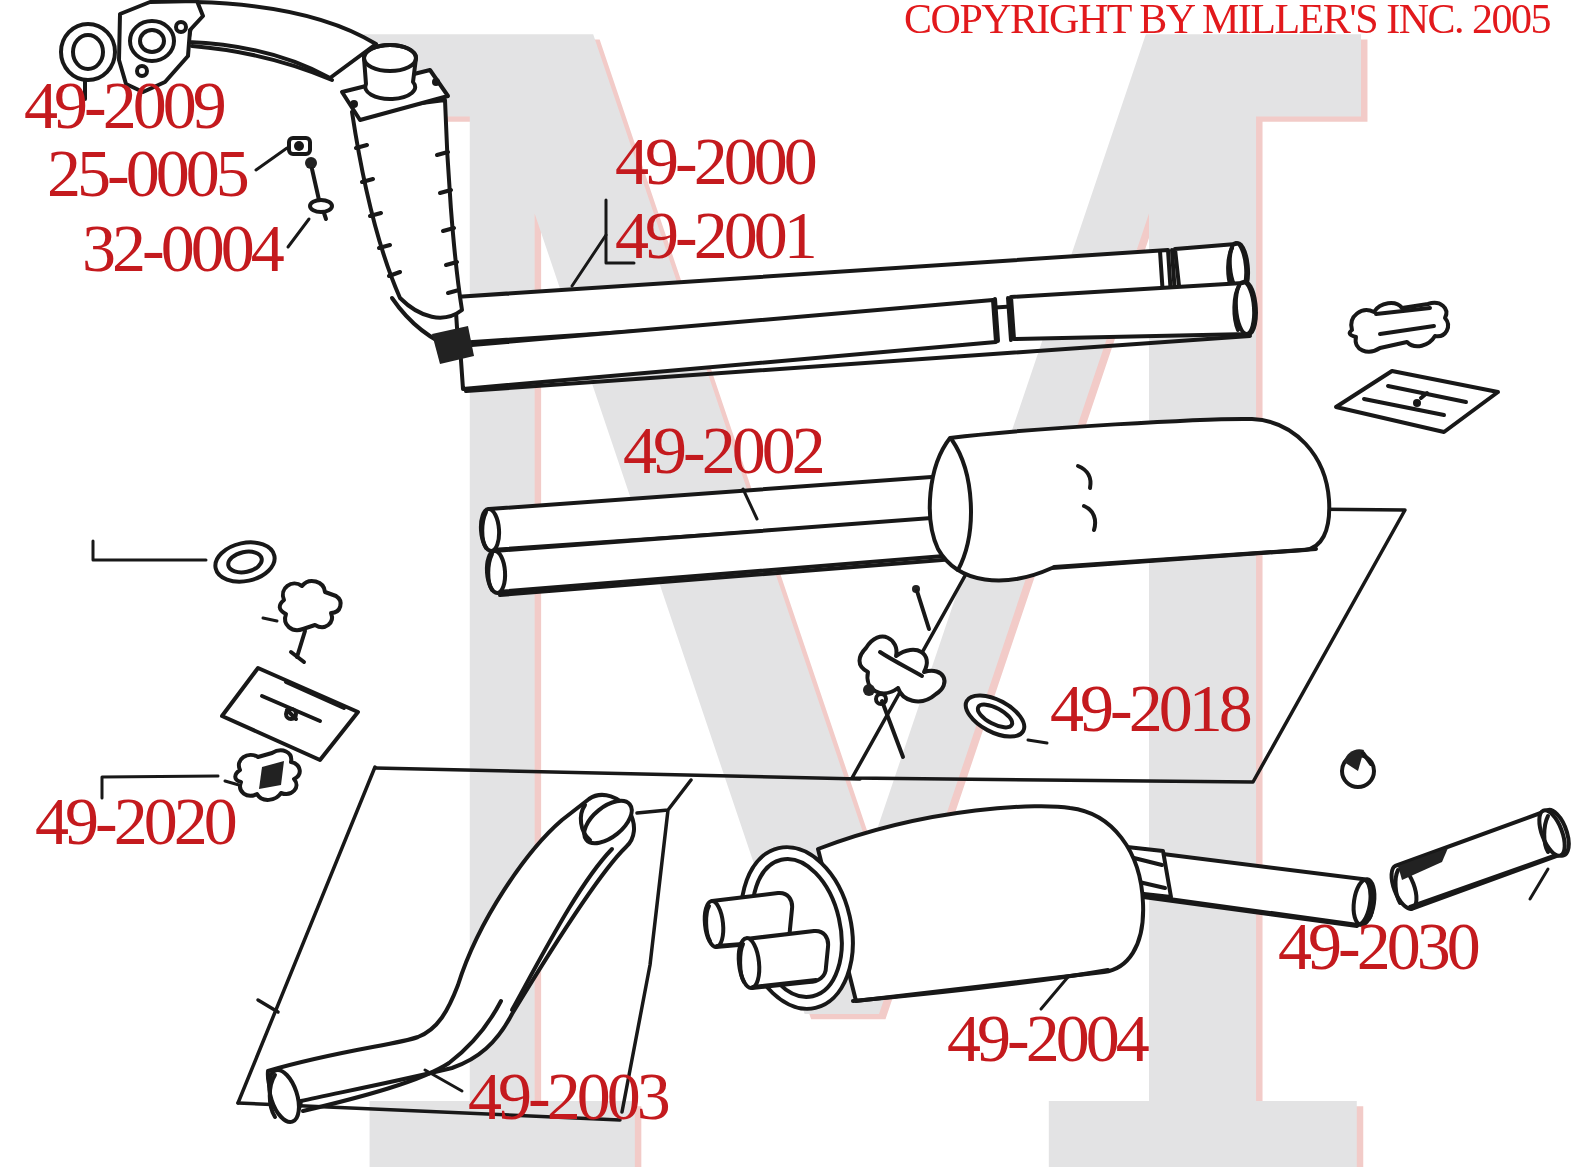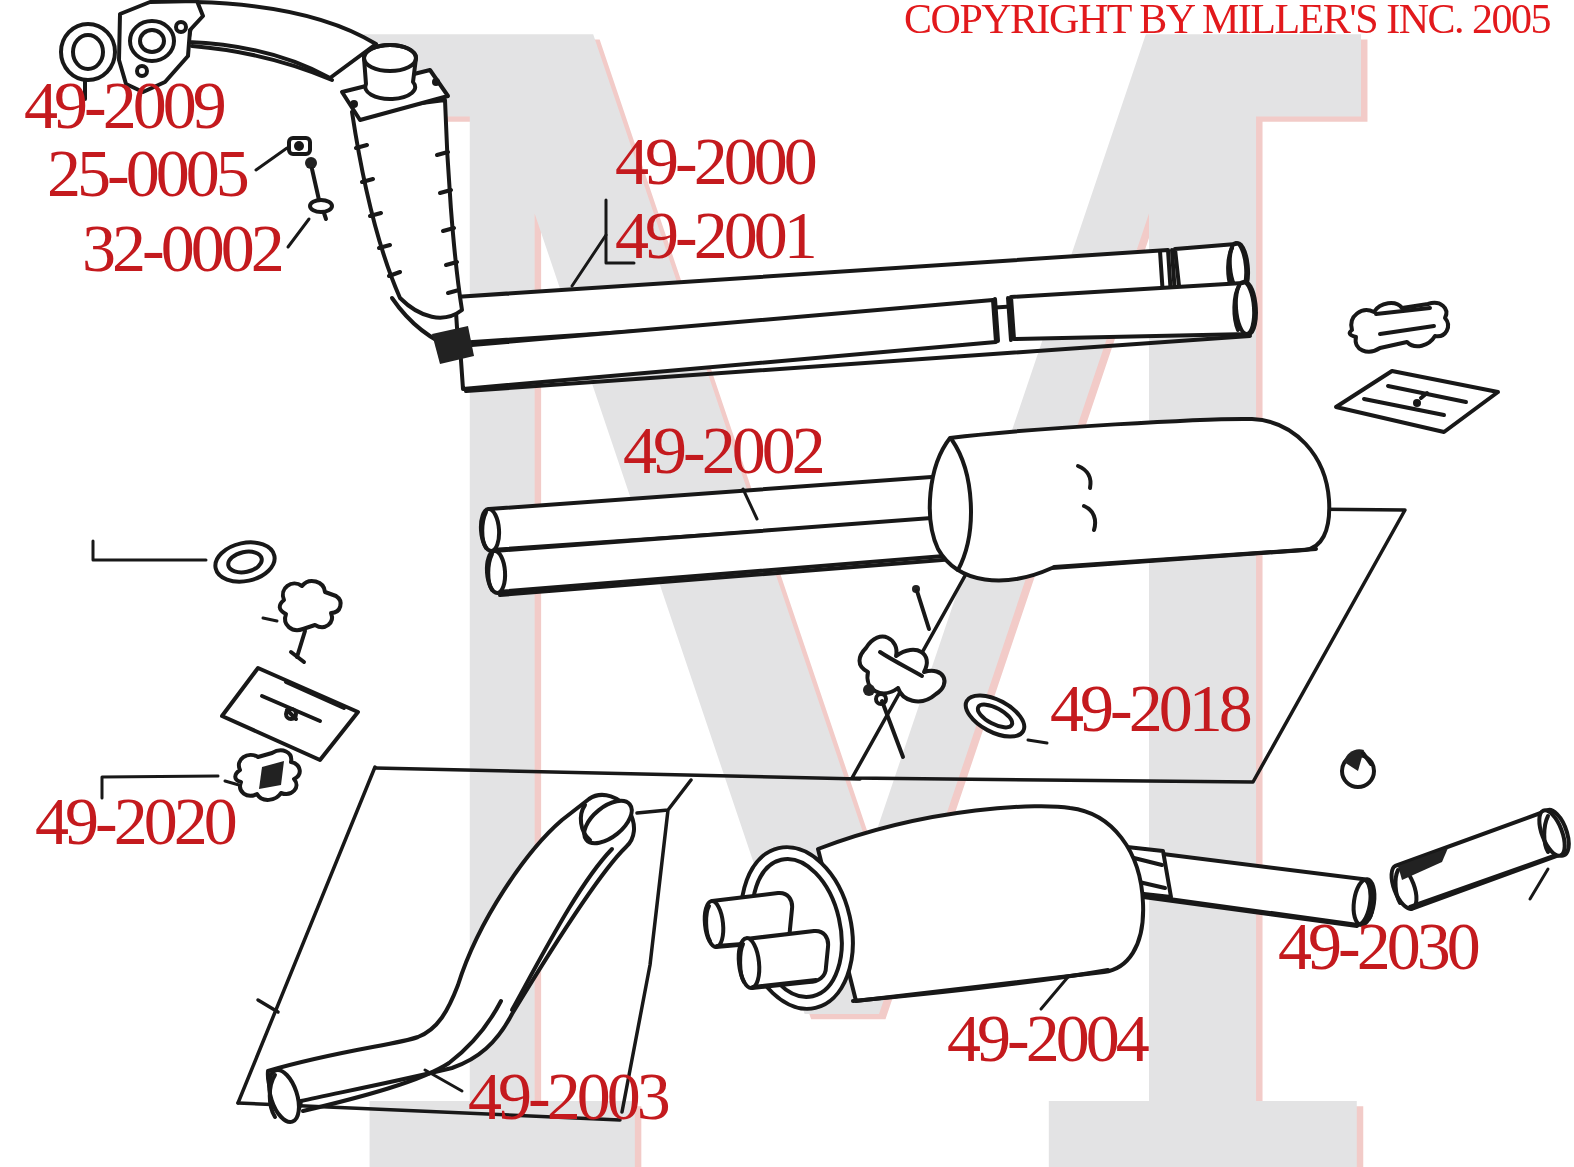--- a/index.html
+++ b/index.html
@@ -203,21 +203,21 @@
       <ellipse class="w" cx="1552" cy="833" rx="10" ry="24" transform="rotate(-21 1552 833)"></ellipse>
       <path stroke="#222" stroke-width="5" d="M1548,816 C1543,826 1543,844 1548,852"></path>
       <path stroke="#1c1c1c" stroke-width="6" d="M1410,907 L1554,856"></path>
       <path class="ld" d="M1548,869 L1530,899"></path>
     </g>
   </svg>
 
   <div class="copyright">COPYRIGHT BY MILLER'S INC. 2005</div>
   <div class="lbl" style="left:24px;top:71px">49-2009</div>
   <div class="lbl" style="left:47px;top:139px">25-0005</div>
-  <div class="lbl" style="left:82px;top:214px">32-0002</div>
+  <div class="lbl" style="left:82px;top:214px">32-0004</div>
   <div class="lbl" style="left:615px;top:127px">49-2000</div>
   <div class="lbl" style="left:615px;top:201px">49-2001</div>
   <div class="lbl" style="left:623px;top:416px">49-2002</div>
   <div class="lbl" style="left:1050px;top:674px">49-2018</div>
   <div class="lbl" style="left:35px;top:787px">49-2020</div>
   <div class="lbl" style="left:468px;top:1062px">49-2003</div>
   <div class="lbl" style="left:947px;top:1004px">49-2004</div>
   <div class="lbl" style="left:1278px;top:912px">49-2030</div>
 </div>
 

